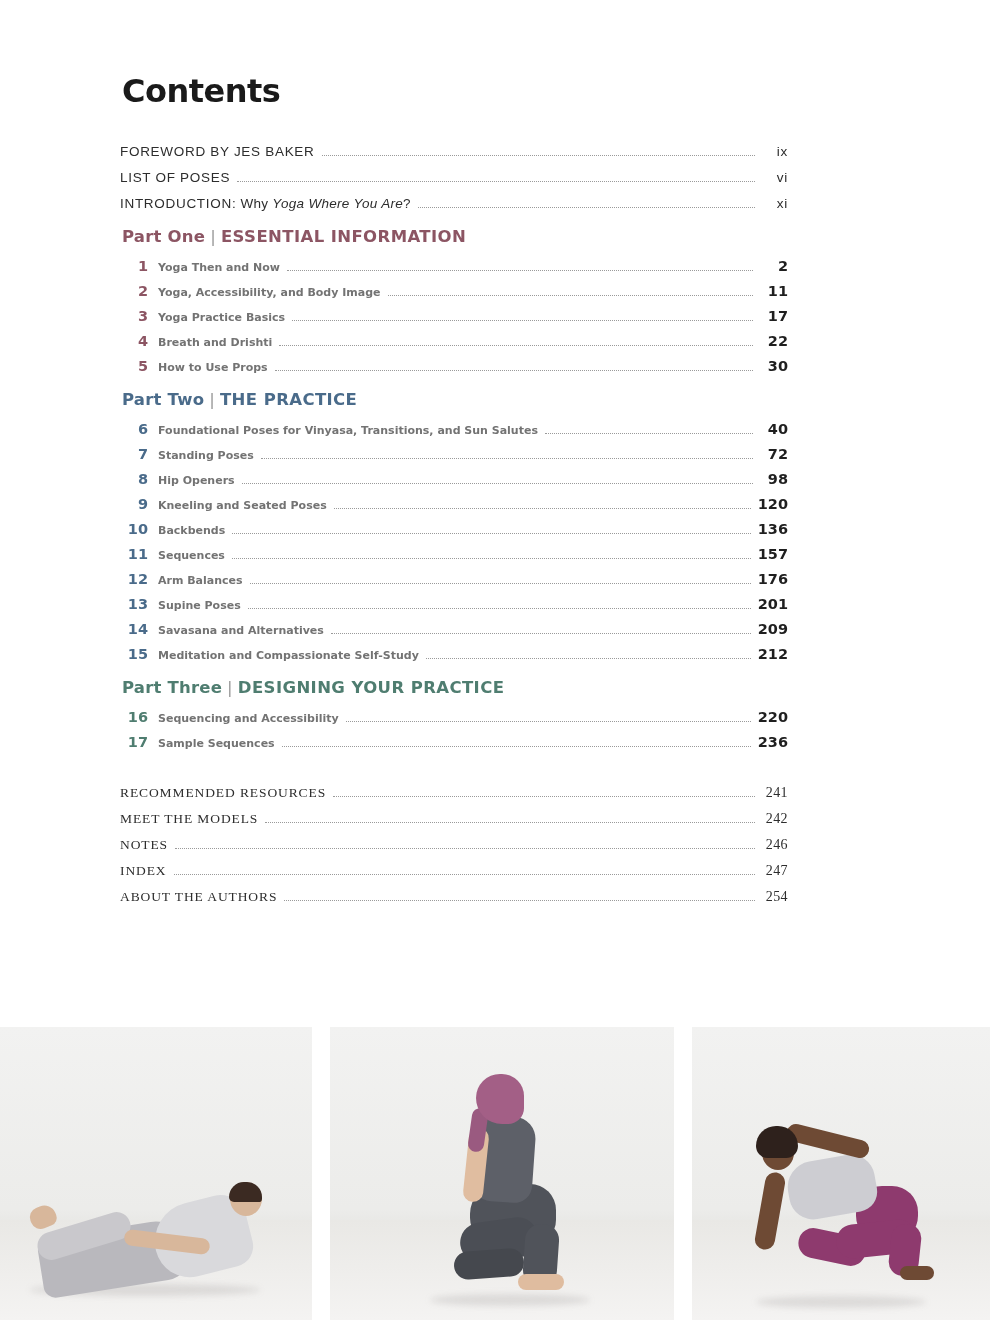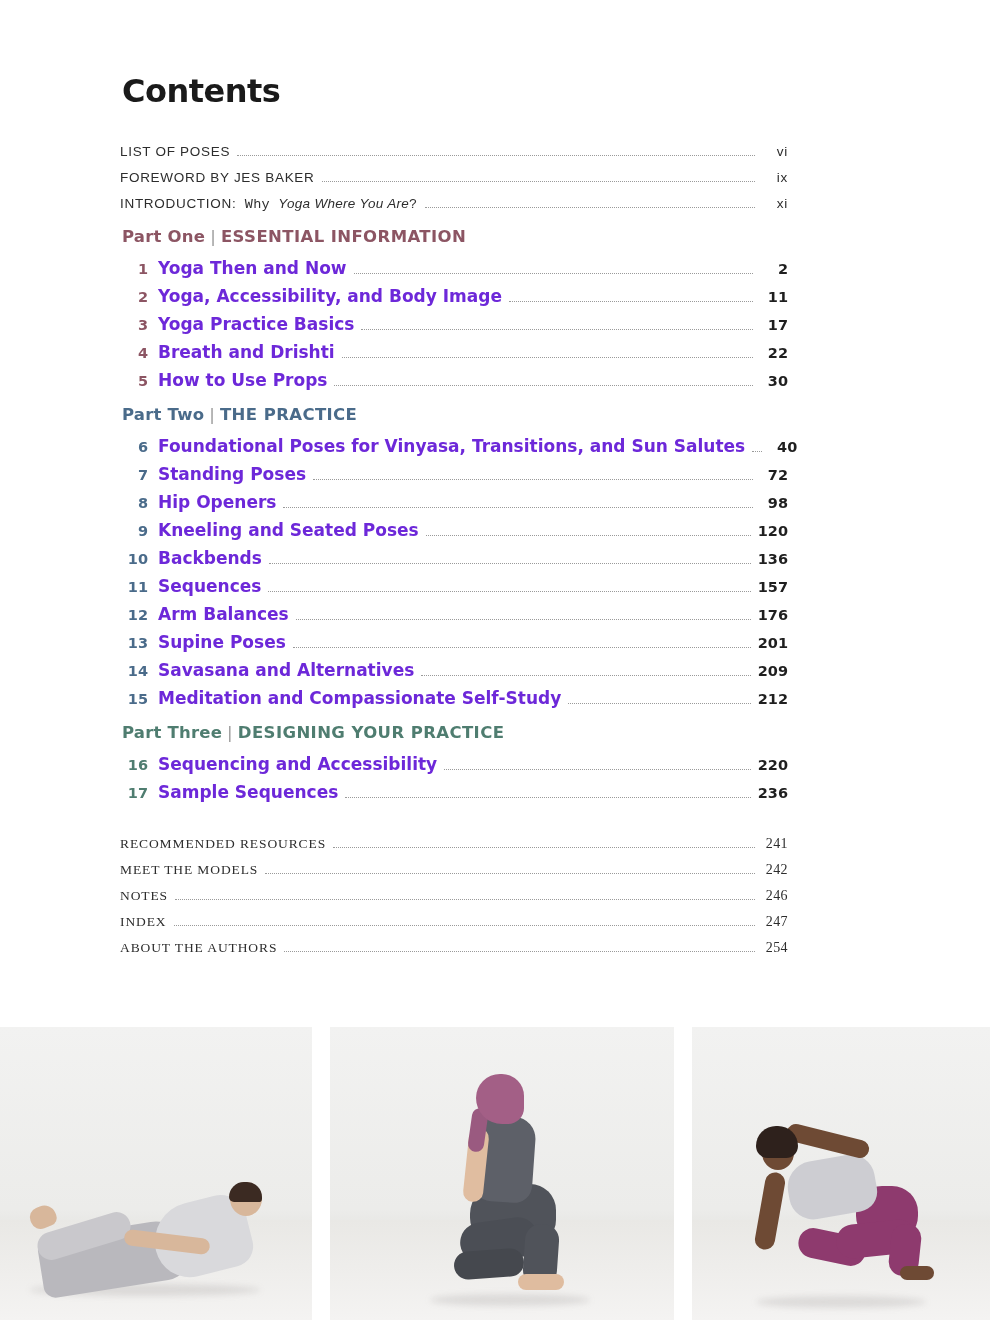--- a/index.html
+++ b/index.html
@@ -59,21 +59,20 @@
   .front .label {
     font-size: 13.5px;
     letter-spacing: 0.7px;
     color: #2d2d2d;
     text-transform: uppercase;
     white-space: nowrap;
   }
   .front .label .mixed {
     text-transform: none;
     letter-spacing: 0.3px;
-    font-family: Liberation Mono, monospace;
   }
   .front .label .ital {
     font-style: italic;
     text-transform: none;
     letter-spacing: 0.3px;
   }
   .front .pg {
     font-size: 13.5px;
     letter-spacing: 0.7px;
     color: #2d2d2d;
@@ -112,23 +111,23 @@
   .chapter .num {
     flex: 0 0 28px;
     text-align: right;
     font-size: 14.5px;
     font-weight: bold;
     margin-right: 10px;
     font-family: "DejaVu Sans", sans-serif;
   }
   .chapter .cname {
     flex: 0 0 auto;
-    font-size: 17px;
+    font-size: 11px;
     font-weight: bold;
-    color: #6d28d9;
+    color: #737373;
     font-family: "DejaVu Sans", sans-serif;
     white-space: nowrap;
   }
   .chapter .leader {
     flex: 1 1 auto;
     border-bottom: 1px dotted #9a9a9a;
     margin: 0 7px 4px 7px;
     height: 0;
     min-width: 10px;
   }
@@ -351,29 +350,29 @@
 
 <div class="page">
 
   <div class="content-area">
 
     <h1 class="title">Contents</h1>
 
     <div class="front">
 
       <div class="row">
+        <span class="label">FOREWORD BY JES BAKER</span>
+        <span class="leader"></span>
+        <span class="pg">ix</span>
+      </div>
+
+      <div class="row">
         <span class="label">LIST OF POSES</span>
         <span class="leader"></span>
         <span class="pg">vi</span>
-      </div>
-
-      <div class="row">
-        <span class="label">FOREWORD BY JES BAKER</span>
-        <span class="leader"></span>
-        <span class="pg">ix</span>
       </div>
 
       <div class="row">
         <span class="label"><span>INTRODUCTION:</span><span class="mixed"> Why </span><span class="ital">Yoga Where You Are</span><span class="mixed">?</span></span>
         <span class="leader"></span>
         <span class="pg">xi</span>
       </div>
 
     </div>
 

